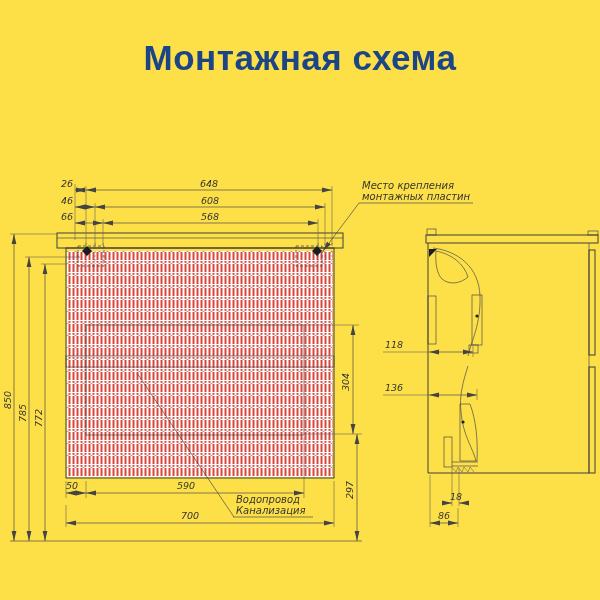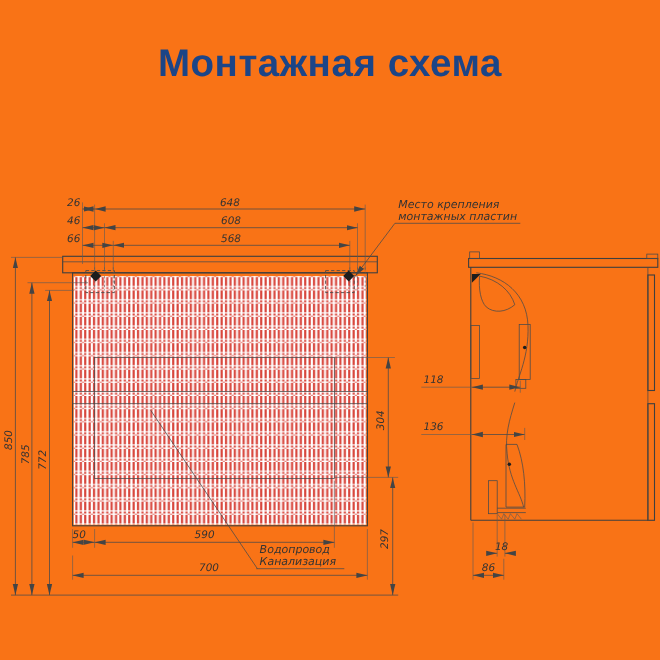--- a/index.html
+++ b/index.html
@@ -1,16 +1,16 @@
 <!DOCTYPE html>
 <html><head>
 <meta charset="utf-8">
 <style>
   html,body{margin:0;padding:0;background:#ffffff;}
-  .page{position:relative;width:600px;height:600px;background:#f97316;overflow:hidden;
+  .page{position:relative;width:600px;height:600px;background:#fde047;overflow:hidden;
         font-family:"Liberation Sans",sans-serif;}
   .title{position:absolute;top:38px;left:0;width:600px;text-align:center;margin:0;
          font-family:"Liberation Sans",sans-serif;font-weight:bold;font-size:35px;
          letter-spacing:0.5px;color:#1c4587;}
   svg{position:absolute;left:0;top:0;}
   .ln{stroke:#3f3f3f;stroke-width:1;fill:none;}
   .lt{stroke:#4a4a4a;stroke-width:0.7;fill:none;}
   .dim{stroke:#4a4a4a;stroke-width:0.7;fill:none;}
   .ext{stroke:#5a5a5a;stroke-width:0.55;fill:none;}
   .dash{stroke:#4a4a4a;stroke-width:0.8;fill:none;stroke-dasharray:3,2;}

